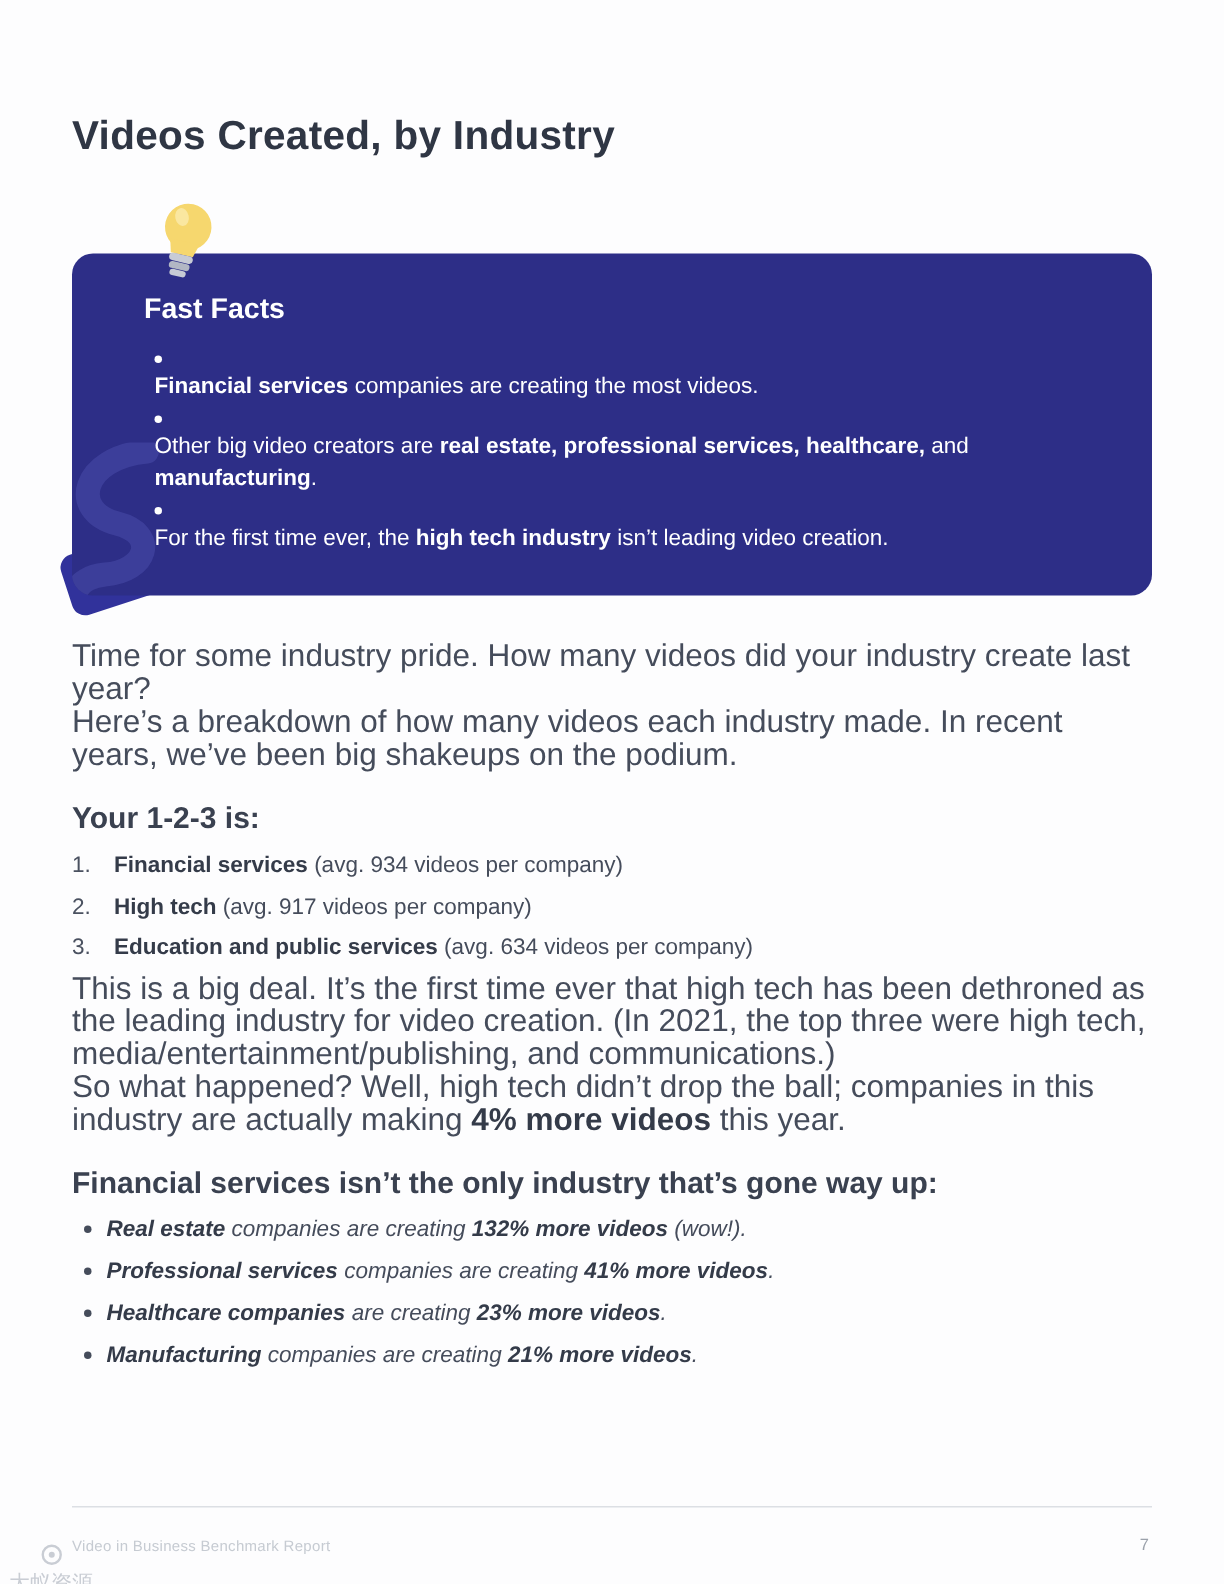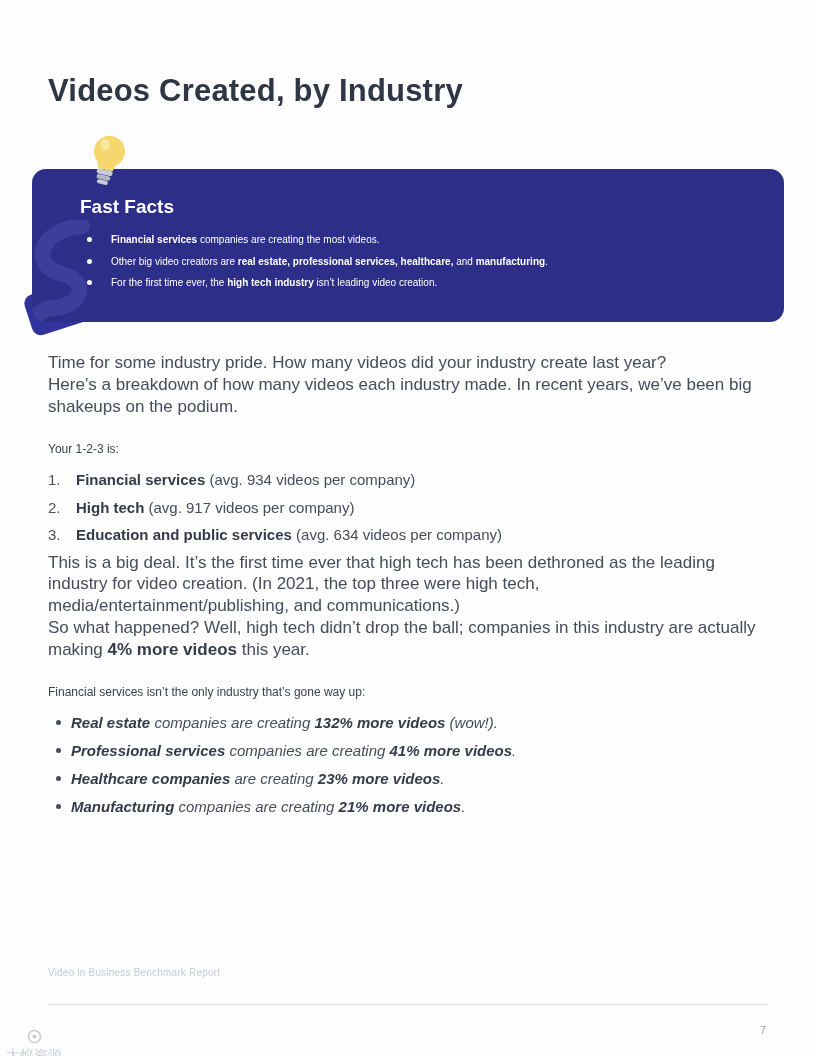--- a/index.html
+++ b/index.html
@@ -6,61 +6,61 @@
   .page{
     position:relative;
     width:816px;height:1056px;
     background:#fdfdfe;
     font-family:"Liberation Sans","DejaVu Sans",sans-serif;
     color:#454c5b;
     overflow:hidden;
   }
   .page-title{
     margin:72px 48px 0;
-    font-size:31px;line-height:37px;
+    font-size:27px;line-height:37px;
     font-weight:700;color:#2f3644;letter-spacing:.2px;
   }
-  .fastfacts-wrap{position:relative;margin:60px 32px 0;}
+  .fastfacts-wrap{position:relative;margin:60px 48px 0;}
   .bulb{position:absolute;top:-37px;left:52px;width:46px;height:60px;z-index:2;display:block;transform:rotate(13deg);}
   .corner-accent{
     position:absolute;left:-5px;bottom:-7px;width:62px;height:42px;
     background:#31329b;border-radius:9px;transform:rotate(-18deg);z-index:0;
   }
   .fastfacts{
     position:relative;z-index:1;
     background:#2d2e87;border-radius:14px;
     padding:26px 48px 28px;
     color:#ffffff;overflow:hidden;
   }
   .fastfacts .swirl{position:absolute;left:-16px;bottom:-24px;z-index:0;opacity:.75;}
   .fastfacts > *{position:relative;z-index:1;}
   .fastfacts h2{margin:0 0 10px;font-size:19px;line-height:24px;font-weight:700;color:#ffffff;}
   .fastfacts ul{margin:0;padding:0 0 0 7px;list-style:none;}
-  .fastfacts li{display:flex;gap:19px;font-size:10px;line-height:21.5px;margin-bottom:0;}
+  .fastfacts li{display:flex;gap:5px;font-size:15px;line-height:21.5px;margin-bottom:0;flex-direction:column;}
   .fastfacts .dot{flex:none;width:5px;height:5px;border-radius:50%;background:#ffffff;margin-top:8px;}
   .fastfacts strong{font-weight:700;color:#ffffff;}
 
-  .body-text{margin:0 48px;font-size:17px;line-height:21.5px;color:#454c5b;}
+  .body-text{margin:0 48px;font-size:21px;line-height:21.5px;color:#454c5b;}
   p.body-text{margin-top:1px;}
   p.body-text.first{margin-top:30px;}
   strong{font-weight:700;color:#343b49;}
 
   .sub-heading{
-    margin:22px 48px 9px;font-size:12px;line-height:21px;
-    font-weight:400;color:#3a4150;
+    margin:22px 48px 9px;font-size:20px;line-height:21px;
+    font-weight:700;color:#3a4150;
   }
   ol.ranking{margin:0 48px;padding:0;list-style:none;}
   ol.ranking li{display:flex;gap:11px;font-size:15px;line-height:21.5px;margin-bottom:6px;}
   ol.ranking .num{flex:none;width:17px;color:#4a5160;}
   ul.growth{margin:6px 48px 0;padding:0 0 0 8px;list-style:none;font-style:italic;}
   ul.growth li{display:flex;gap:10px;font-size:15px;line-height:21.5px;margin-bottom:6.5px;}
   ul.growth .dot{flex:none;width:5px;height:5px;border-radius:50%;background:#454c5b;margin-top:8px;}
 
   .footer-rule{position:absolute;left:48px;right:48px;top:1004px;height:1px;background:#dcdfe4;}
-  .footer-report{position:absolute;left:48px;top:967px;font-size:10px;color:#c6cbd2;letter-spacing:.2px;}
+  .footer-report{position:absolute;left:48px;top:1026px;font-size:10px;color:#c6cbd2;letter-spacing:.2px;}
   .footer-page{position:absolute;right:50px;top:1024px;font-size:11px;color:#9ba1ab;}
   .watermark{
     position:absolute;left:6px;top:1029px;
     display:flex;align-items:center;gap:3px;
     font-size:14px;color:#c9cdd4;flex-direction:column;
   }
 </style>
 </head>
 <body>
 

